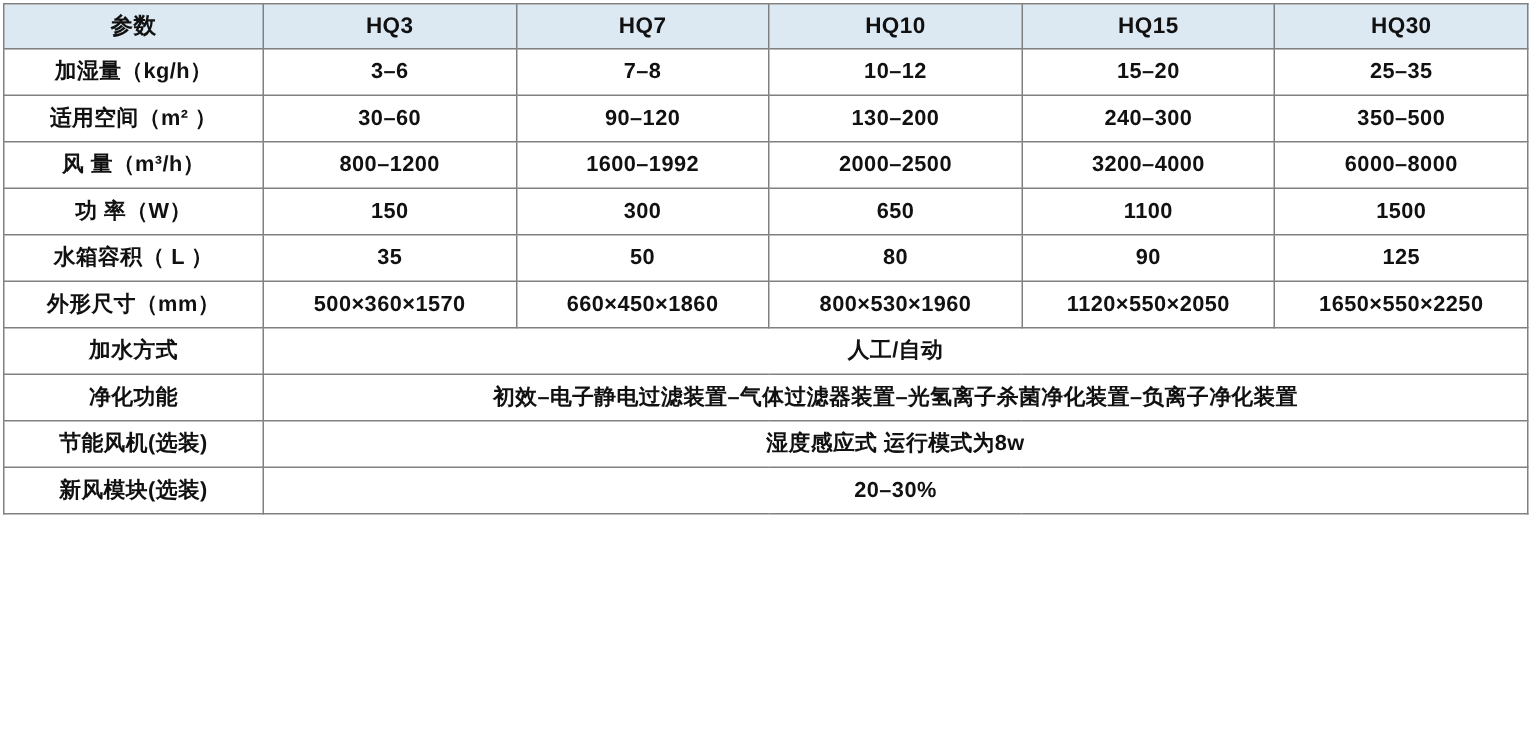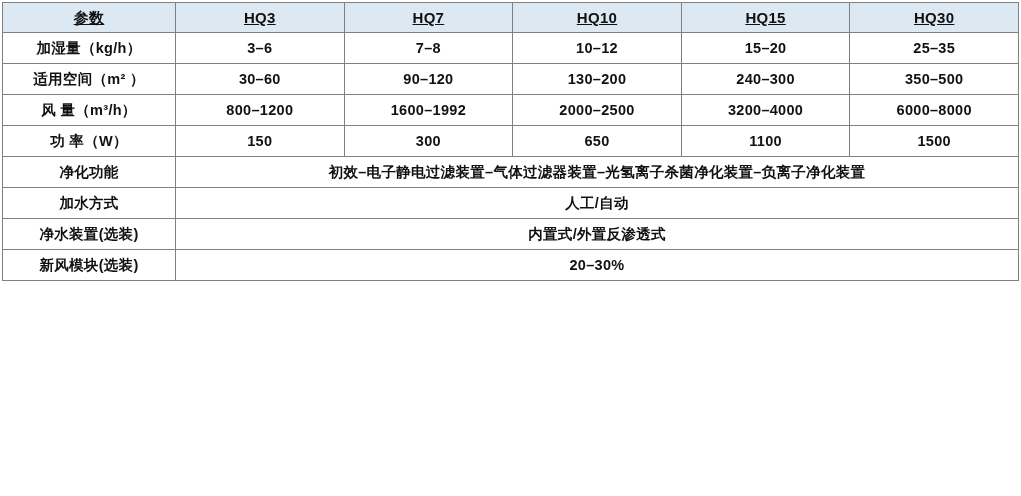--- a/index.html
+++ b/index.html
@@ -34,21 +34,20 @@
     padding: 0;
     height: 30px;
     line-height: 1.15;
     letter-spacing: 0.3px;
   }
   
   tr.header-row th {
     background: #dce9f2;
     height: 29px;
     font-size: 15px;
-    text-decoration: underline;
   }
   tr.header-row th.param-head {
     background: #dce9f2;
   }
   
   td.param-cell, th.param-head {
     width: 172px;
   }
   td.model-cell {
     width: 169px;
@@ -107,38 +106,54 @@
         <td class="param-cell">功 率（W）</td>
         <td class="model-cell">150</td>
         <td class="model-cell">300</td>
         <td class="model-cell">650</td>
         <td class="model-cell">1100</td>
         <td class="model-cell">1500</td>
       </tr>
 
 
 
+      <tr>
+        <td class="param-cell">水箱容积（ L ）</td>
+        <td class="model-cell">35</td>
+        <td class="model-cell">50</td>
+        <td class="model-cell">80</td>
+        <td class="model-cell">90</td>
+        <td class="model-cell">125</td>
+      </tr>
 
+      <tr>
+        <td class="param-cell">外形尺寸（mm）</td>
+        <td class="model-cell nowrap">500×360×1570</td>
+        <td class="model-cell nowrap">660×450×1860</td>
+        <td class="model-cell nowrap">800×530×1960</td>
+        <td class="model-cell nowrap">1120×550×2050</td>
+        <td class="model-cell nowrap">1650×550×2250</td>
+      </tr>
+
+      <tr>
+        <td class="param-cell">加水方式</td>
+        <td class="wide-cell" colspan="5">人工/自动</td>
+      </tr>
 
       <tr>
         <td class="param-cell">净化功能</td>
         <td class="wide-cell" colspan="5">初效–电子静电过滤装置–气体过滤器装置–光氢离子杀菌净化装置–负离子净化装置</td>
       </tr>
 
       <tr>
-        <td class="param-cell">加水方式</td>
-        <td class="wide-cell" colspan="5">人工/自动</td>
+        <td class="param-cell">节能风机(选装)</td>
+        <td class="wide-cell" colspan="5">湿度感应式  运行模式为8w</td>
       </tr>
 
 
-
-      <tr>
-        <td class="param-cell">净水装置(选装)</td>
-        <td class="wide-cell" colspan="5">内置式/外置反渗透式</td>
-      </tr>
 
       <tr>
         <td class="param-cell">新风模块(选装)</td>
         <td class="wide-cell" colspan="5">20–30%</td>
       </tr>
 
 
     </tbody>
   </table>
 </div>

